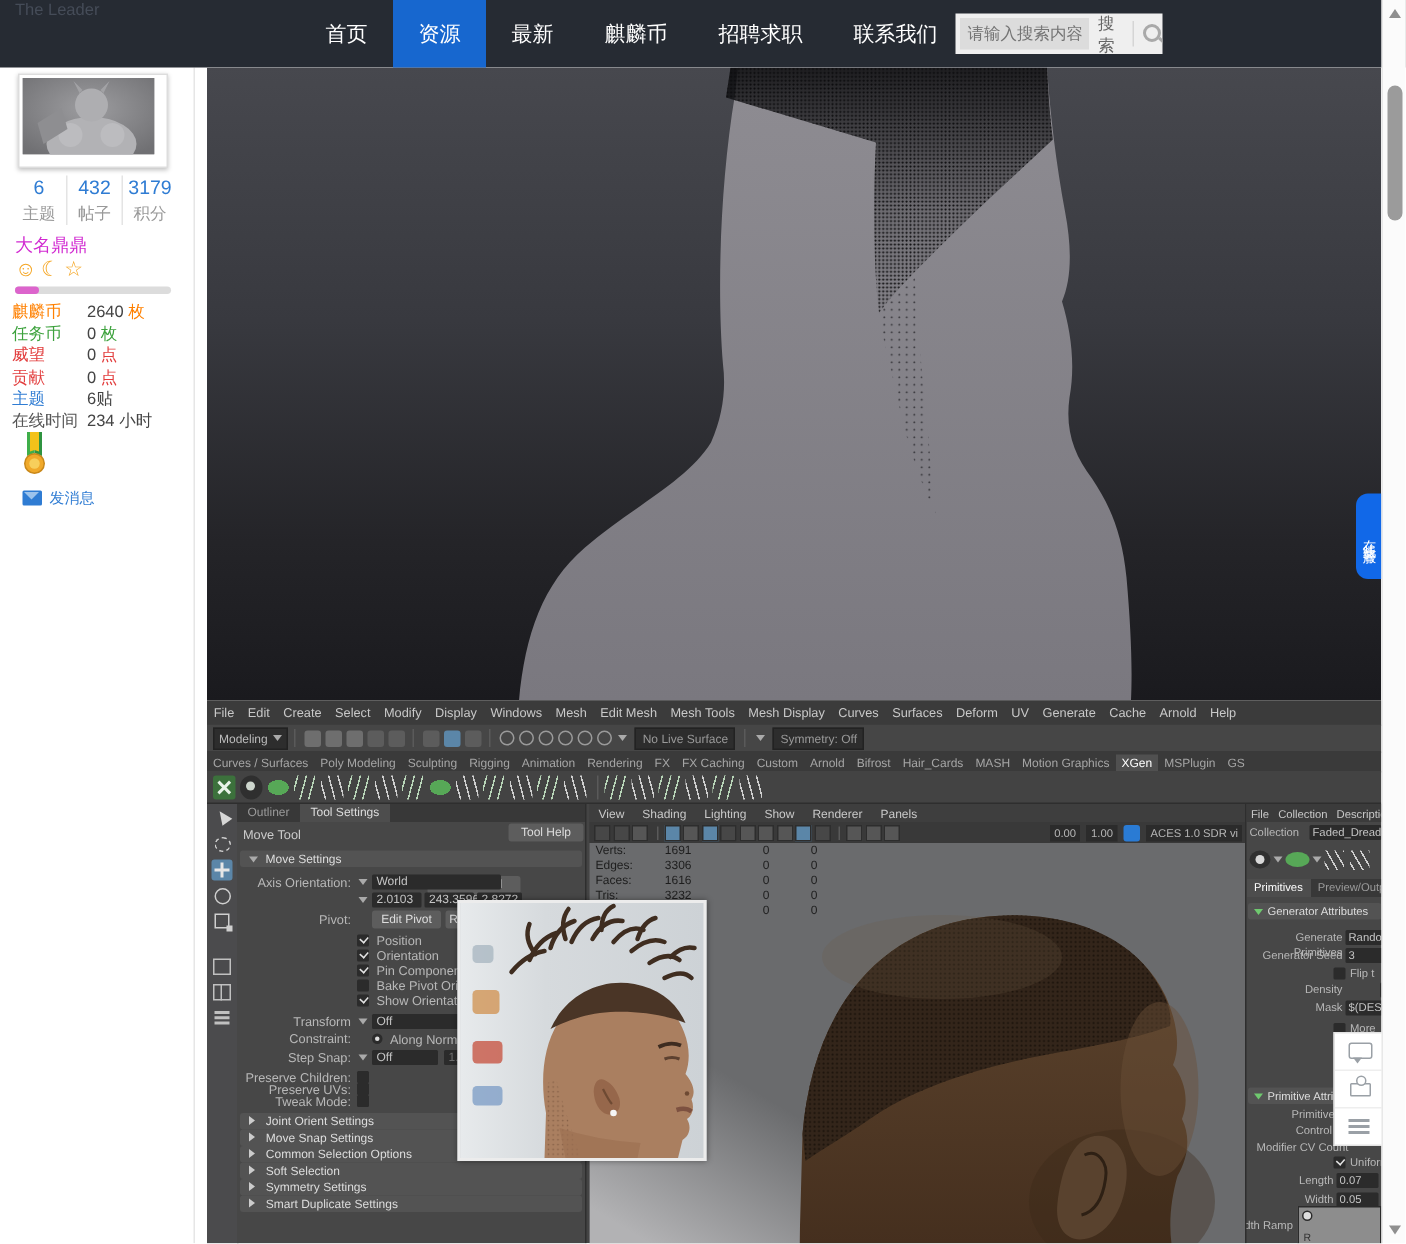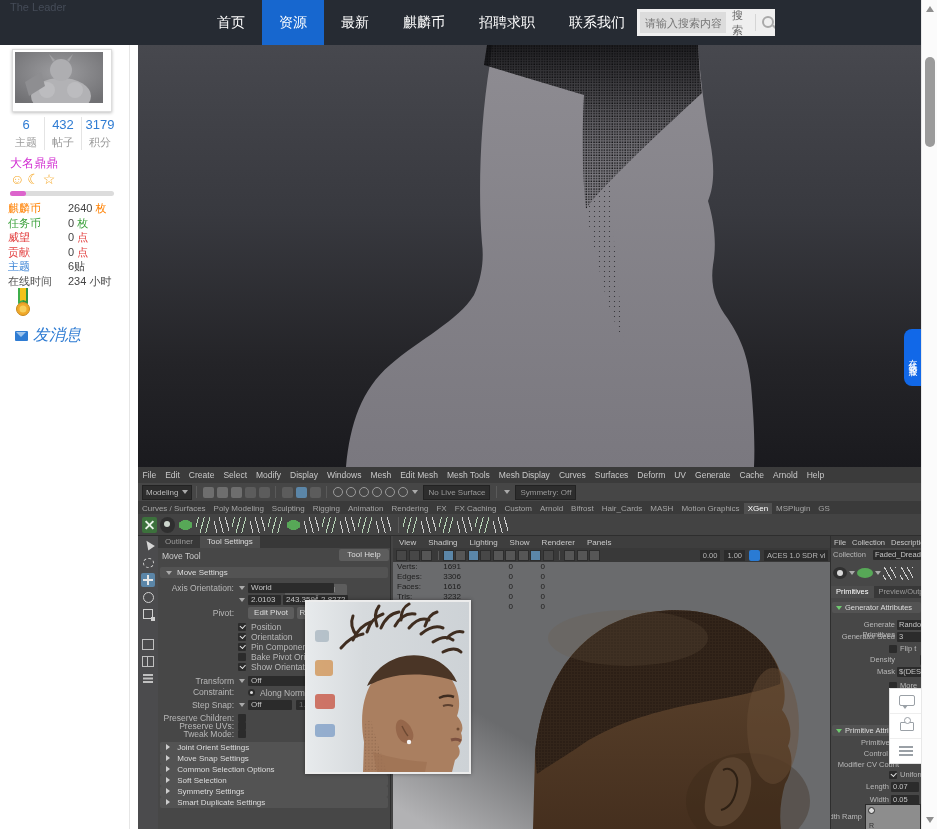--- a/index.html
+++ b/index.html
@@ -34,27 +34,27 @@
   .stats .col:first-child{border-left:0;}
   .stats .num{color:#2f7cd3;font-size:13px;}
   .stats .lbl{color:#999;font-size:11px;margin-top:3px;}
   .rank{position:absolute;left:10px;top:110px;font-size:12px;color:#d12ad1;}
   .badges{position:absolute;left:10px;top:126px;font-size:14px;color:#f5a623;letter-spacing:3px;}
   .bar{position:absolute;left:10px;top:146px;width:104px;height:5px;background:#dcdcdc;border-radius:3px;}
   .bar .fill{width:16px;height:5px;border-radius:3px;background:#dc64cc;}
   .fields{position:absolute;left:8px;top:156px;width:118px;}
   .frow{display:flex;font-size:11px;line-height:14.6px;}
   .frow .flbl{width:44px;}
-  .frow .fval{color:#444;margin-left:16px;}
+  .frow .fval{color:#444;margin-left:6px;}
   .c-orange{color:#ff8000;} .c-green{color:#3da23d;} .c-red{color:#e23c3c;} .c-blue{color:#2f7cd3;} .c-dark{color:#555;}
   .medal{position:absolute;left:13px;top:243px;}
   .sendmsg{position:absolute;left:10px;top:280px;display:flex;align-items:center;cursor:pointer;}
   .mail{position:relative;width:13px;height:10px;background:#2f7cd3;border-radius:1px;}
   .mail::before{content:"";position:absolute;left:1px;top:1px;border-left:5.5px solid transparent;border-right:5.5px solid transparent;border-top:5px solid #9cc3ec;}
-  .sendmsg span{font-size:16px;color:#2f7cd3;margin-left:5px;font-style:italic;}
+  .sendmsg span{font-size:10px;color:#2f7cd3;margin-left:5px;}
 
   
   .post-image{position:absolute;left:138px;top:45px;width:783px;height:784px;overflow:hidden;cursor:pointer;}
   .render-top{position:absolute;left:0;top:0;}
 
   
   .maya{position:absolute;left:0;top:422px;width:783px;height:362px;background:#444;font-size:8.5px;color:#c9c9c9;}
   .m-menubar{position:absolute;left:0;top:0;width:783px;height:16px;background:#3b3b3b;display:flex;align-items:center;border-bottom:1px solid #2e2e2e;}
   .m-menubar span{padding:0 4.5px;white-space:nowrap;}
   .m-toolbar{position:absolute;left:0;top:16px;width:783px;height:18px;background:#464646;display:flex;align-items:center;border-bottom:1px solid #2e2e2e;}

